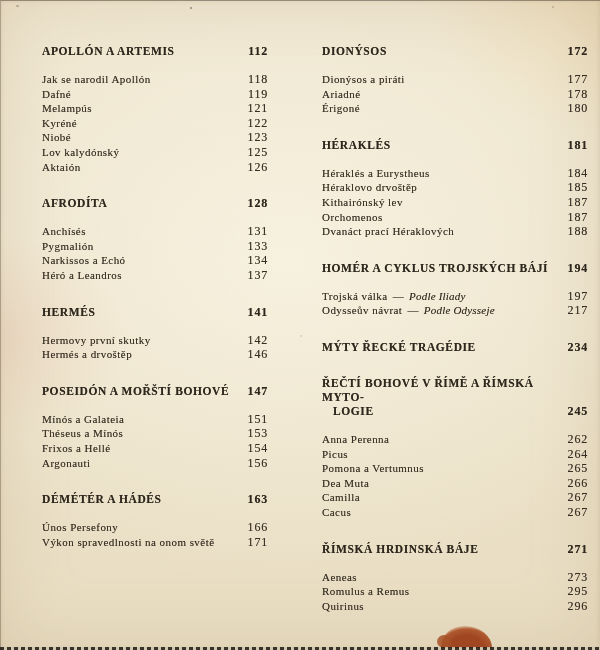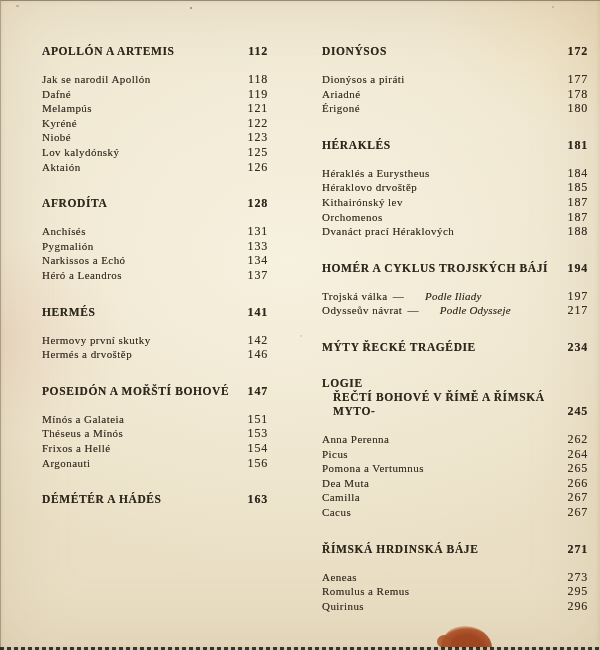--- a/index.html
+++ b/index.html
@@ -31,21 +31,21 @@
   .hrow{display:flex;align-items:flex-end;font-weight:bold;font-size:11.5px;
         letter-spacing:.6px;line-height:14px;color:#2e271d;
         text-shadow:0 0 .4px rgba(46,39,29,.55);}
   .htitle{flex:1 1 auto;}
   .title-line + .title-line{padding-left:11px;}
 
   .items{margin-top:14px;}
   .row{display:flex;align-items:baseline;height:14.6px;font-size:11px;
        letter-spacing:.45px;color:#362d22;text-shadow:0 0 .35px rgba(54,45,34,.5);}
   .dash{padding:0 5px;}
-  .note{font-style:italic;letter-spacing:.2px;margin-left:16px;}
+  .note{font-style:italic;letter-spacing:.2px;}
   .pnum{margin-left:auto;font-size:12px;letter-spacing:.8px;padding-left:8px;white-space:nowrap;}
 
   .stain{
     position:absolute;left:441px;bottom:2px;width:51px;height:22px;
     background:radial-gradient(62% 105% at 50% 100%, #a04722 55%, #b05a30 82%, rgba(176,90,48,0) 100%);
     border-radius:46% 54% 0 0 / 92% 100% 0 0;
     filter:blur(.4px);
   }
   .stain::before{content:"";position:absolute;left:-4px;top:9px;width:14px;height:13px;
     background:#a85228;border-radius:50% 50% 0 50%;opacity:.85;filter:blur(.5px);}
@@ -174,20 +174,30 @@
           </div>
         </div>
       </div>
       <div class="section">
         <div class="hrow">
           <div class="htitle">
             <div class="title-line">DÉMÉTÉR A HÁDÉS</div>
           </div>
           <span class="pnum">163</span>
         </div>
+        <div class="items">
+          <div class="row">
+            <span class="label">Únos Persefony</span>
+            <span class="pnum">166</span>
+          </div>
+          <div class="row">
+            <span class="label">Výkon spravedlnosti na onom světě</span>
+            <span class="pnum">171</span>
+          </div>
+        </div>
       </div>
     </div>
   <div class="col col-right" id="col-1">
       <div class="section">
         <div class="hrow">
           <div class="htitle">
             <div class="title-line">DIONÝSOS</div>
           </div>
           <span class="pnum">172</span>
         </div>
@@ -262,22 +272,22 @@
         <div class="hrow">
           <div class="htitle">
             <div class="title-line">MÝTY ŘECKÉ TRAGÉDIE</div>
           </div>
           <span class="pnum">234</span>
         </div>
       </div>
       <div class="section">
         <div class="hrow">
           <div class="htitle">
+            <div class="title-line">ŘEČTÍ BOHOVÉ V ŘÍMĚ A ŘÍMSKÁ MYTO-</div>
             <div class="title-line">LOGIE</div>
-            <div class="title-line">ŘEČTÍ BOHOVÉ V ŘÍMĚ A ŘÍMSKÁ MYTO-</div>
           </div>
           <span class="pnum">245</span>
         </div>
         <div class="items">
           <div class="row">
             <span class="label">Anna Perenna</span>
             <span class="pnum">262</span>
           </div>
           <div class="row">
             <span class="label">Picus</span>

